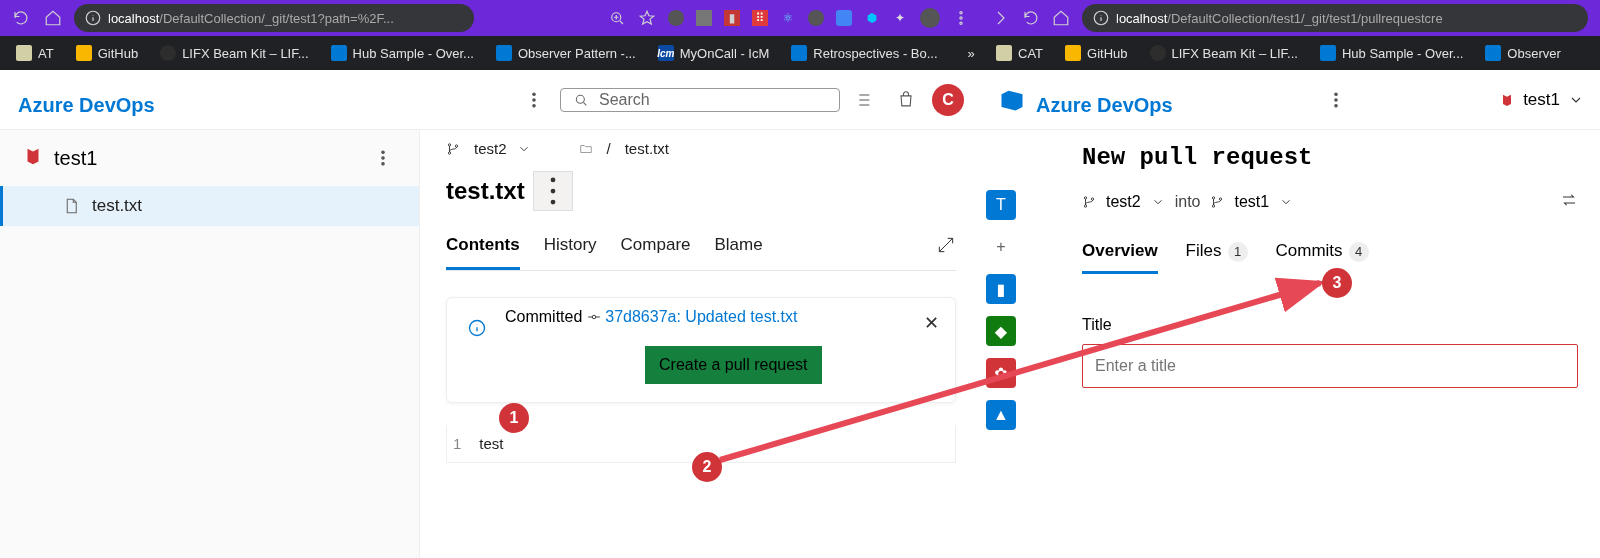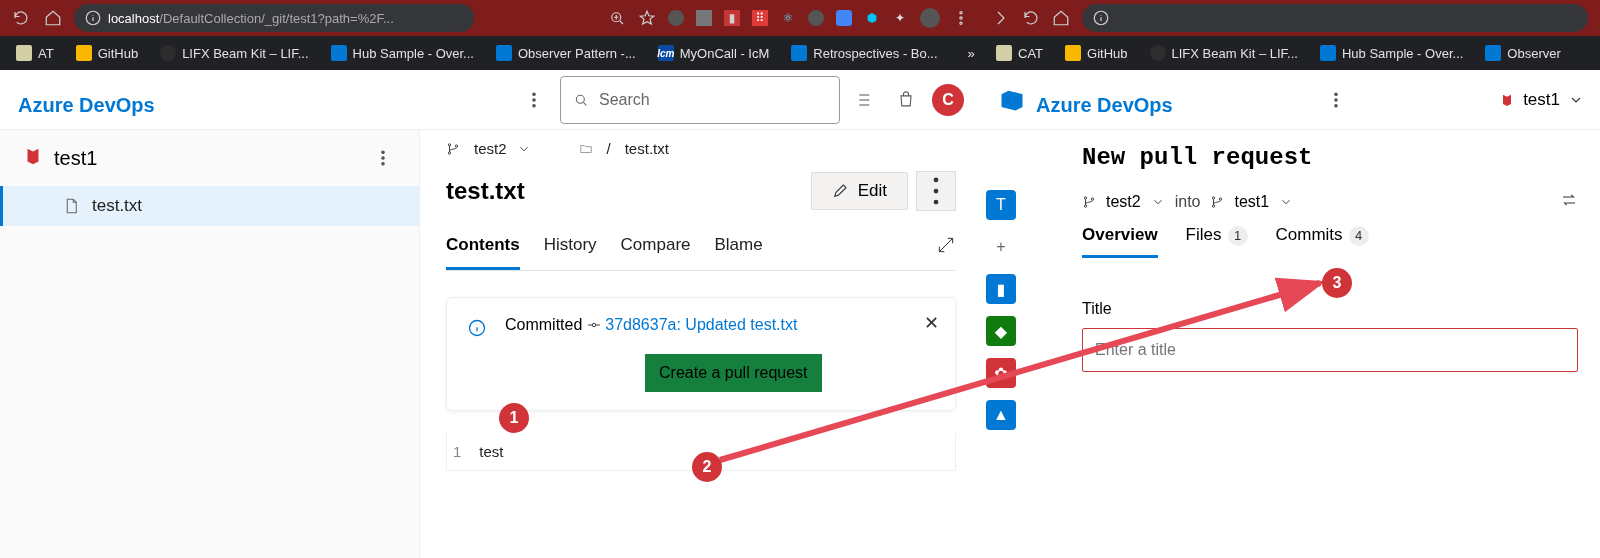--- a/index.html
+++ b/index.html
@@ -1,19 +1,19 @@
 <!DOCTYPE html>
 <html><head>
 <meta charset="utf-8">
 <style>
   * { box-sizing: border-box; margin: 0; padding: 0; font-family: "Segoe UI", Arial, sans-serif; }
   html, body { width: 1600px; height: 558px; overflow: hidden; background: #fff; }
 
   
-  .chrome-bar { background: #7f1d1d; height: 36px; display: flex; align-items: center; gap: 12px; padding: 0 12px; color: #cfd0d1; font-size: 13px; position: relative; }
+  .chrome-bar { background: #6d28d9; height: 36px; display: flex; align-items: center; gap: 12px; padding: 0 12px; color: #cfd0d1; font-size: 13px; position: relative; }
   .chrome-left { display: flex; align-items: center; gap: 14px; }
   .c-ico { width: 18px; height: 18px; display: flex; align-items: center; justify-content: center; }
   .c-ico svg { width: 18px; height: 18px; stroke: #cfd0d1; stroke-width: 1.6; fill: none; }
   .url-pill { background: #35363a; border-radius: 18px; display: flex; align-items: center; padding: 0 10px; height: 28px; gap: 6px; color: #e0e0e0; }
   .url-pill .url-text { white-space: nowrap; overflow: hidden; }
   .url-pill .host { color: #fff; }
   .url-pill .path { color: #aaa; }
   .chrome-right-icons { display: flex; align-items: center; gap: 12px; margin-left: auto; }
   .sq { width: 16px; height: 16px; display: flex; align-items: center; justify-content: center; font-size: 12px; }
   .bookmarks-bar { background: #202124; height: 34px; display: flex; align-items: center; gap: 22px; padding: 0 16px; color: #e2e2e2; font-size: 13px; position: relative; }
@@ -24,21 +24,21 @@
   
   .app-root { display: flex; height: calc(558px - 70px); width: 1600px; position: relative; }
   .panel-left  { width: 982px; height: 100%; position: relative; display:flex; flex-direction:column; background:#fff; }
   .panel-right { width: 618px; height: 100%; position: relative; display:flex; flex-direction:column; }
   .right-chrome-mask { position:absolute; left:980px; top:0; width:620px; height:70px; }
 
   
   .ado-header { display:flex; align-items:center; height:60px; padding:0 18px; gap:12px; border-bottom:1px solid #eee; }
   .ado-brand { color:#0078d4; font-size:20px; font-weight:600;margin-top:12px; }
   .ado-spacer { flex:1; }
-  .search-box { display:flex; align-items:center; gap:10px; width:280px; height:48px; border:1px solid #999; border-radius:4px; padding:0 12px; color:#666; font-size:16px; }
+  .search-box { display:flex; align-items:center; gap:10px; width:280px; height:24px; border:1px solid #999; border-radius:4px; padding:0 12px; color:#666; font-size:16px; }
   .search-box svg { width:16px; height:16px; stroke:#666; fill:none; stroke-width:1.6; }
   .hdr-ico { width:28px; height:28px; display:flex; align-items:center; justify-content:center; color:#555; }
   .hdr-ico svg { width:20px; height:20px; stroke:#555; stroke-width:1.3; fill:none; }
   .avatar-c { width:32px; height:32px; border-radius:50%; background:#d13438; color:#fff; display:flex; align-items:center; justify-content:center; font-weight:600; }
 
   
   .left-body { display:flex; flex:1; }
   .sidebar { width:420px; border-right:1px solid #eee; background:#fafafa; }
   .repo-head { display:flex; align-items:center; gap:10px; padding:14px 22px; font-size:20px; }
   .repo-ico { color:#d13438; }
@@ -59,21 +59,21 @@
   .title-row h2 { font-size:24px; font-weight:600; }
   .edit-btn { display:flex; align-items:center; gap:10px; border:1px solid #ddd; background:#f3f2f1; padding:8px 20px; font-size:17px; border-radius:2px; margin-left:auto; }
   .edit-btn svg { width:16px; height:16px; stroke:#333; fill:none; stroke-width:1.6; }
   .more-btn { width:40px; height:40px; display:flex; align-items:center; justify-content:center; border:1px solid #ddd; background:#f3f2f1; margin-left:8px; }
   .tabs { display:flex; gap:24px; margin-top:24px; border-bottom:1px solid #e5e5e5; font-size:17px; color:#222;justify-content:space-between; }
   .tab { padding-bottom:12px; cursor:pointer; }
   .tab.active { color:#000; border-bottom:3px solid #0078d4; font-weight:600; }
   .fullscreen-ico { margin-left:auto; }
   .fullscreen-ico svg { width:20px; height:20px; stroke:#333; fill:none; stroke-width:1.2; }
 
-  .notice-card { background:#fff; border:1px solid #eee; border-radius:6px; box-shadow:0 1px 4px rgba(0,0,0,0.06); margin-top:26px; padding:18px 20px 18px 58px; position:relative; font-size:16px; }
+  .notice-card { background:#fff; border:1px solid #eee; border-radius:6px; box-shadow:0 1px 4px rgba(0,0,0,0.06); margin-top:26px; padding:10px 20px 18px 58px; position:relative; font-size:16px; }
   .notice-card .info-ico { position:absolute; left:20px; top:20px; }
   .notice-card .info-ico svg { width:20px; height:20px; stroke:#0078d4; stroke-width:1.6; fill:none; }
   .notice-card a { color:#0078d4; text-decoration:none; }
   .notice-close { position:absolute; right:16px; top:14px; font-size:18px; color:#333; }
   .create-pr-btn { display:inline-block; margin-top:20px; margin-left:140px; padding:10px 14px; background:#15803d; font-size:16px; }
   .code-block { margin-top:22px; font-family: Consolas, monospace; font-size:15px; color:#222; display:flex; gap:18px; padding:10px 6px; border:1px solid #eee; border-top:none; }
   .ln { color:#888; }
 
   
   .product-rail { position:absolute; right:-34px; top:60px; display:flex; flex-direction:column; gap:12px; }
@@ -83,21 +83,21 @@
   .right-ado-header { display:flex; align-items:center; height:60px; padding:0 16px; gap:10px; border-bottom:1px solid #eee; }
   .ado-logo { width:28px; height:28px; }
   .repo-switch { display:flex; align-items:center; gap:8px; font-size:17px; margin-left:auto; }
   .repo-switch svg { width:16px; height:16px; }
   .pr-body { padding:4px 22px 0 100px; }
   .pr-body h2 { font-size:24px; font-weight:600; margin-top:10px;font-family:Liberation Mono, monospace; }
   .br-row { display:flex; align-items:center; gap:10px; margin-top:20px; font-size:16px; }
   .br-row .into { color:#444; }
   .br-row svg { width:14px; height:14px; }
   .swap-ico svg { width:18px; height:18px; stroke:#333; fill:none; stroke-width:1.4; }
-  .pr-tabs { display:flex; gap:28px; margin-top:12px; font-size:17px; }
+  .pr-tabs { display:flex; gap:28px; margin-top:28px; font-size:17px; }
   .pr-tabs .tab { padding-bottom:10px; }
   .count-badge { display:inline-flex; min-width:20px; height:20px; border-radius:10px; background:#eee; color:#333; align-items:center; justify-content:center; font-size:13px; padding:0 6px; margin-left:6px; }
   .field-label { font-size:16px; color:#000000; margin-top:42px; }
   .title-input { width:100%; border:1px solid #d13438; padding:12px; font-size:16px; margin-top:10px; color:#555; border-radius:2px; }
   .err-text { color:#d13438; font-size:14px; margin-top:10px; }
 
   
   .anno-circle { position:absolute; width:30px; height:30px; border-radius:50%; background:#d13438; display:flex; align-items:center; justify-content:center; color:#fff; font-weight:700; z-index:40; }
   .arrow-layer { position:absolute; left:0; top:0; width:1600px; height:558px; pointer-events:none; z-index:30; }
 </style>
@@ -206,20 +206,21 @@
           <path d="M3 11l9-8 9 8v10H3z"></path>
         </svg>
       </span>
     <div class="url-pill" style="flex:1;">
       <span class="c-ico">
           <svg viewBox="0 0 24 24">
             <circle cx="12" cy="12" r="9"></circle>
             <path d="M12 8v.5M12 11v5"></path>
           </svg>
         </span>
+      <span class="url-text"><span class="host">localhost</span><span class="path">/DefaultCollection/test1/_git/test1/pullrequestcre</span></span>
     </div>
   </div>
   <div class="bookmarks-bar">
     <span class="bm-item">
         <span class="bm-ico" style="background:#d2cfa6;"></span>
         <span>CAT</span>
       </span>
     <span class="bm-item">
         <span class="bm-ico" style="background:#f9b700;"></span>
         <span>GitHub</span>
@@ -311,26 +312,20 @@
           <span style="width:20px"></span>
           <svg viewBox="0 0 24 24">
               <path d="M3 6h6l2 2h10v10H3z" fill="none" stroke="#888" stroke-width="1.4"></path>
             </svg>
           <span>/</span>
           <span>test.txt</span>
         </div>
 
         <div class="title-row">
           <h2>test.txt</h2>
-          <button class="edit-btn">
-            <svg viewBox="0 0 24 24">
-                <path d="M4 20l2-6L17 3l4 4L10 18l-6 2z"></path>
-              </svg>
-            <span>Edit</span>
-          </button>
           <span class="more-btn">
             <svg viewBox="0 0 24 24">
                 <circle cx="12" cy="5" r="1.5" fill="#333"></circle>
                 <circle cx="12" cy="12" r="1.5" fill="#333"></circle>
                 <circle cx="12" cy="19" r="1.5" fill="#333"></circle>
               </svg>
           </span>
         </div>
 
         <div class="tabs">

